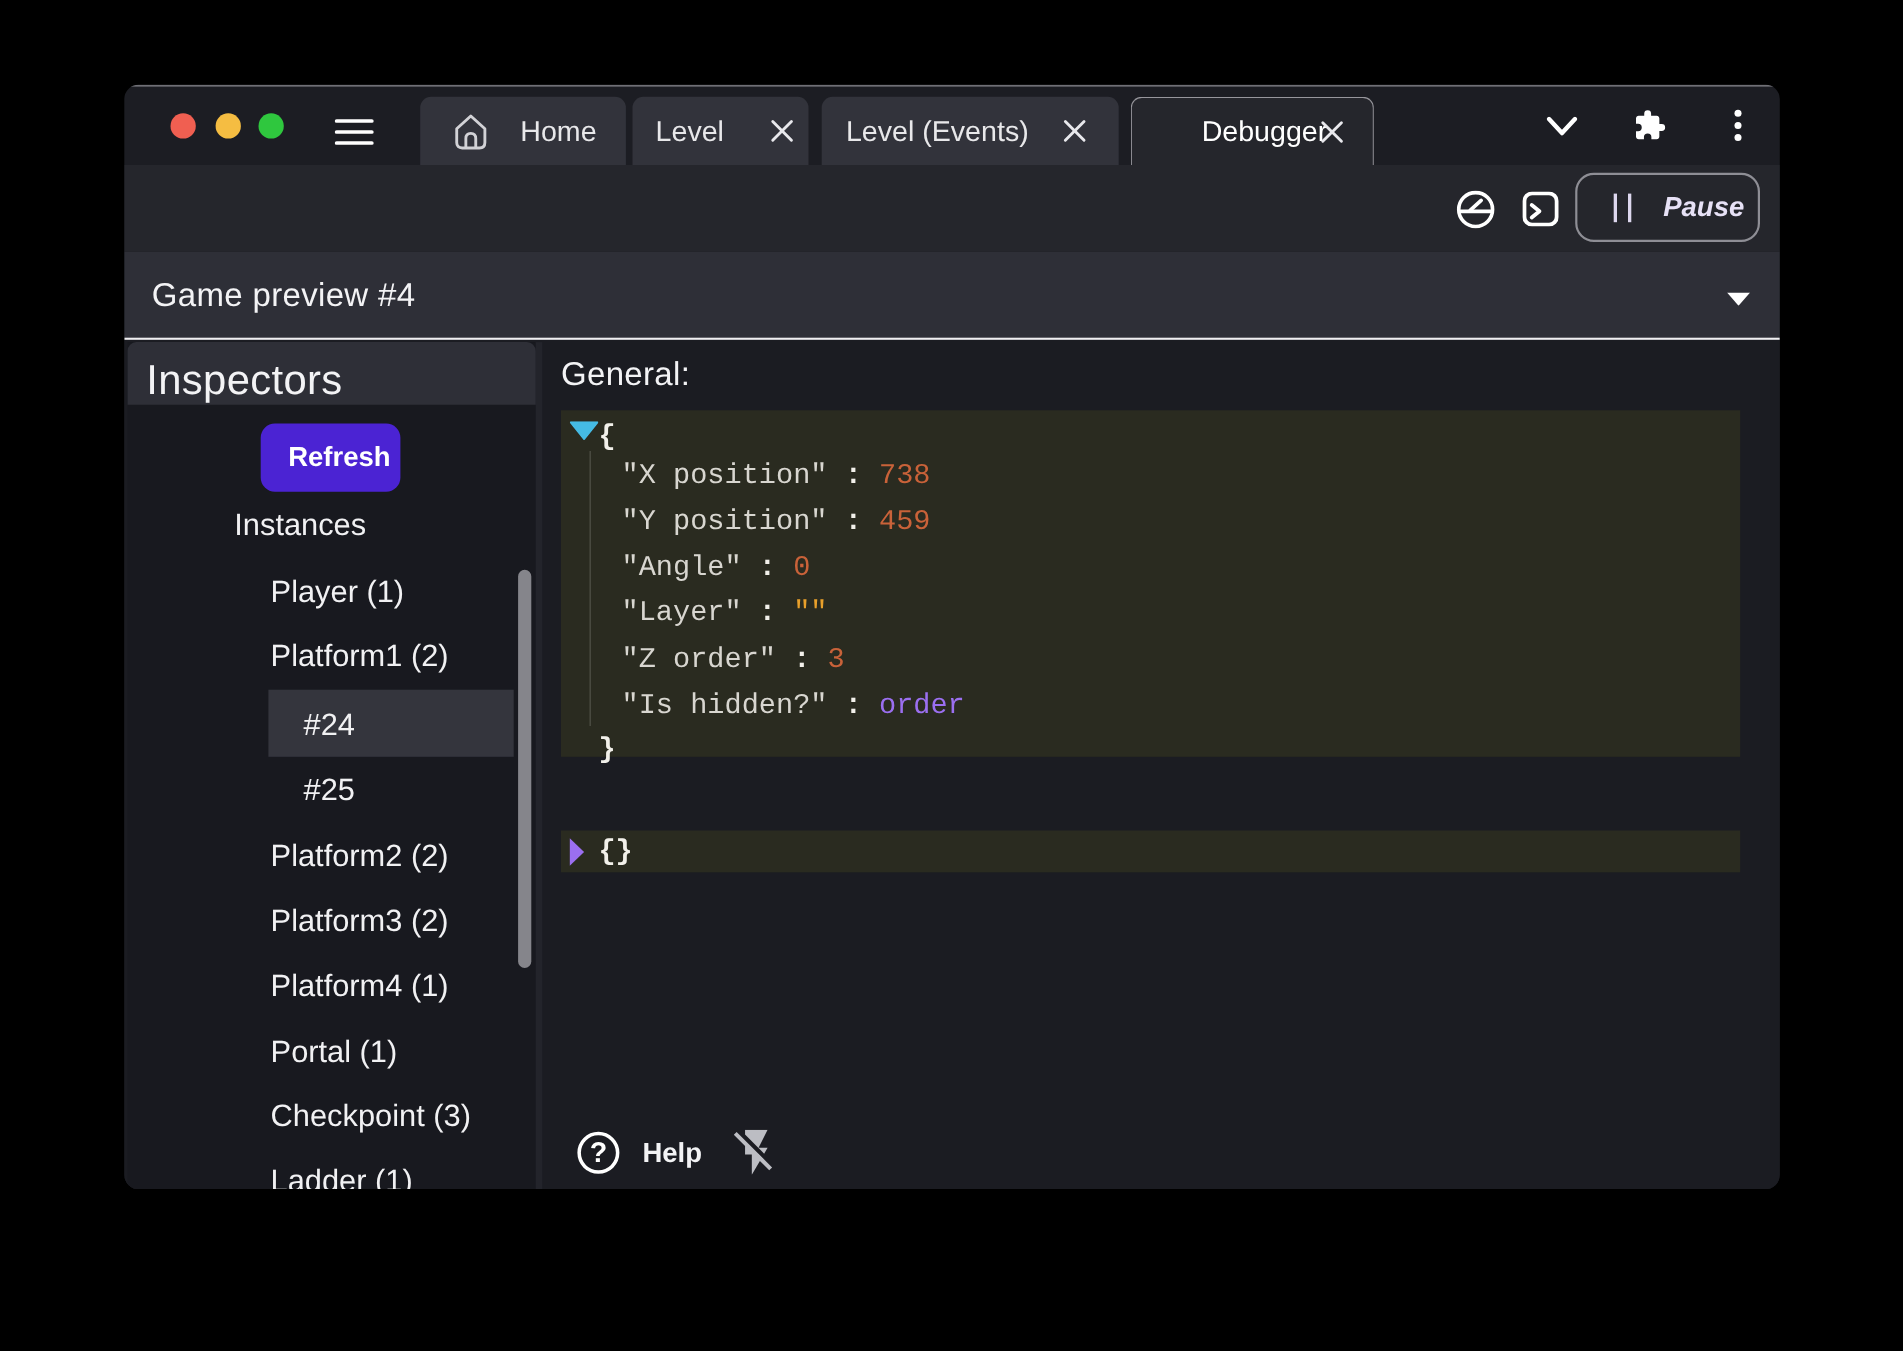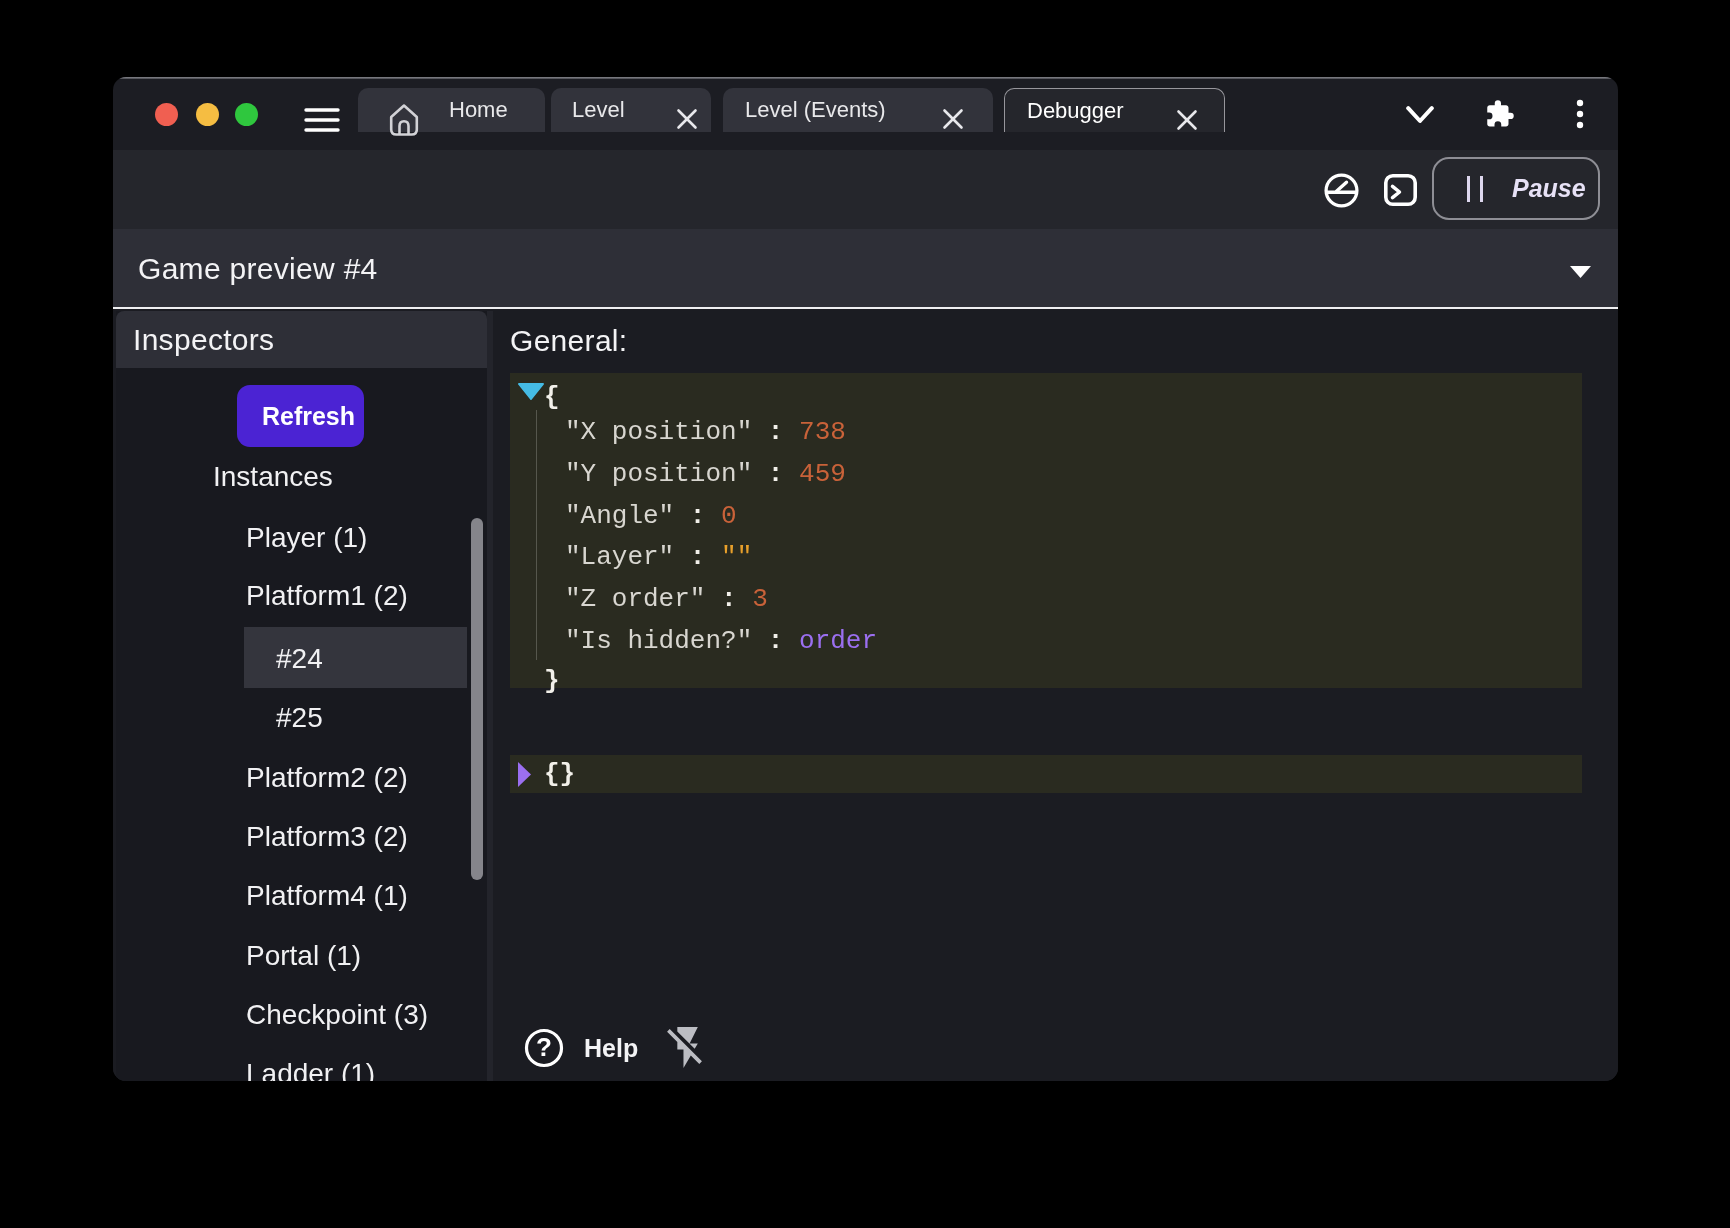--- a/index.html
+++ b/index.html
@@ -8,39 +8,39 @@
   .win {
     position:absolute; left:113px; top:77px; width:1505px; height:1004px;
     background:#1c1d23; border-radius:13px; overflow:hidden;
   }
   .topline { position:absolute; left:0; top:0; width:100%; height:2px;
     background:linear-gradient(#88888e,#45464c); border-radius:13px 13px 0 0; z-index:9; }
   .abs { position:absolute; }
 
   
   .dot { position:absolute; width:23px; height:23px; border-radius:50%; top:25.5px; }
-  .tab { position:absolute; top:11px; height:44px; background:#32333b; border-radius:10px 10px 0 0;
-         display:flex; align-items:center; color:#e8e8ea; font-size:22px; }
+  .tab { position:absolute; top:11px; height:62px; background:#32333b; border-radius:10px 10px 0 0;
+         display:flex; align-items:center; color:#e8e8ea; font-size:26px;margin-left:24px; }
   .tab-active { background:#25262c; border:1.5px solid #97969c; border-bottom:none; color:#ffffff; }
 
   
   .toolbar { position:absolute; left:0; top:73px; width:100%; height:79px; background:#25262c;font-style:italic; }
   .pausebtn { position:absolute; right:18px; top:7px; width:168px; height:63px;
     border:2px solid #8e8e95; border-radius:17px; display:flex; align-items:center; }
 
   
   .band { position:absolute; left:0; top:152px; width:100%; height:79px; background:#2e2f37;
     display:flex; align-items:center; color:#f3f3f5; font-size:30px; letter-spacing:0.3px; }
   .sep { position:absolute; left:0; top:229.5px; width:100%; height:2.5px; background:#efeff1; }
 
   
   .main { position:absolute; left:0; top:232px; width:100%; height:772px; background:#1b1c22; }
   .lpanel { position:absolute; left:3px; top:234px; width:371px; height:770px; background:#18191f; }
   .lhead { position:absolute; left:3px; top:234px; width:371px; height:57px; background:#2e2f37;
-    border-radius:8px 8px 0 0; display:flex; align-items:center; color:#f3f3f5; font-size:30px; letter-spacing:0.3px; }
+    border-radius:8px 8px 0 0; display:flex; align-items:flex-end; color:#f3f3f5; font-size:38px; letter-spacing:0.3px; }
   .gutter { position:absolute; left:374px; top:234px; width:6px; height:770px; background:#23242b; }
 
   .refresh { position:absolute; left:124px; top:308px; width:127px; height:62px; background:#4b23d3;
     border-radius:13px; display:flex; align-items:center; justify-content:center;
     color:#fff; font-size:25px; font-weight:bold;padding-left:16px; }
 
   .li { position:absolute; color:#f1f1f3; font-size:28px; line-height:61px; height:61px; white-space:nowrap; }
   .sel { position:absolute; left:131px; top:550px; width:223px; height:61px; background:#34353d; }
   .sbar { position:absolute; left:358px; top:441px; width:12px; height:362px; background:#85858b; border-radius:6px; }
 
@@ -91,21 +91,21 @@
   </div>
   <div class="tab" style="left:610px; width:270px;">
     <span style="margin-left:22px;">Level (Events)</span>
     <svg class="abs" style="left:219px; top:20px;" width="22" height="22" viewBox="0 0 22 22">
         <g stroke="#e8e8ec" stroke-width="2.6" stroke-linecap="round">
           <line x1="2.5" y1="2.5" x2="19.5" y2="19.5"></line>
           <line x1="19.5" y1="2.5" x2="2.5" y2="19.5"></line>
         </g>
       </svg>
   </div>
-  <div class="tab tab-active" style="left:891px; width:221px;">
+  <div class="tab tab-active" style="left:891px; width:221px;justify-content:center;">
     <span style="margin-left:22px;">Debugger</span>
     <svg class="abs" style="left:171px; top:20px;" width="22" height="22" viewBox="0 0 22 22">
         <g stroke="#e8e8ec" stroke-width="2.6" stroke-linecap="round">
           <line x1="2.5" y1="2.5" x2="19.5" y2="19.5"></line>
           <line x1="19.5" y1="2.5" x2="2.5" y2="19.5"></line>
         </g>
       </svg>
   </div>
 
   <svg class="abs" style="left:1293px; top:29px;" width="28" height="20" viewBox="0 0 28 20">

